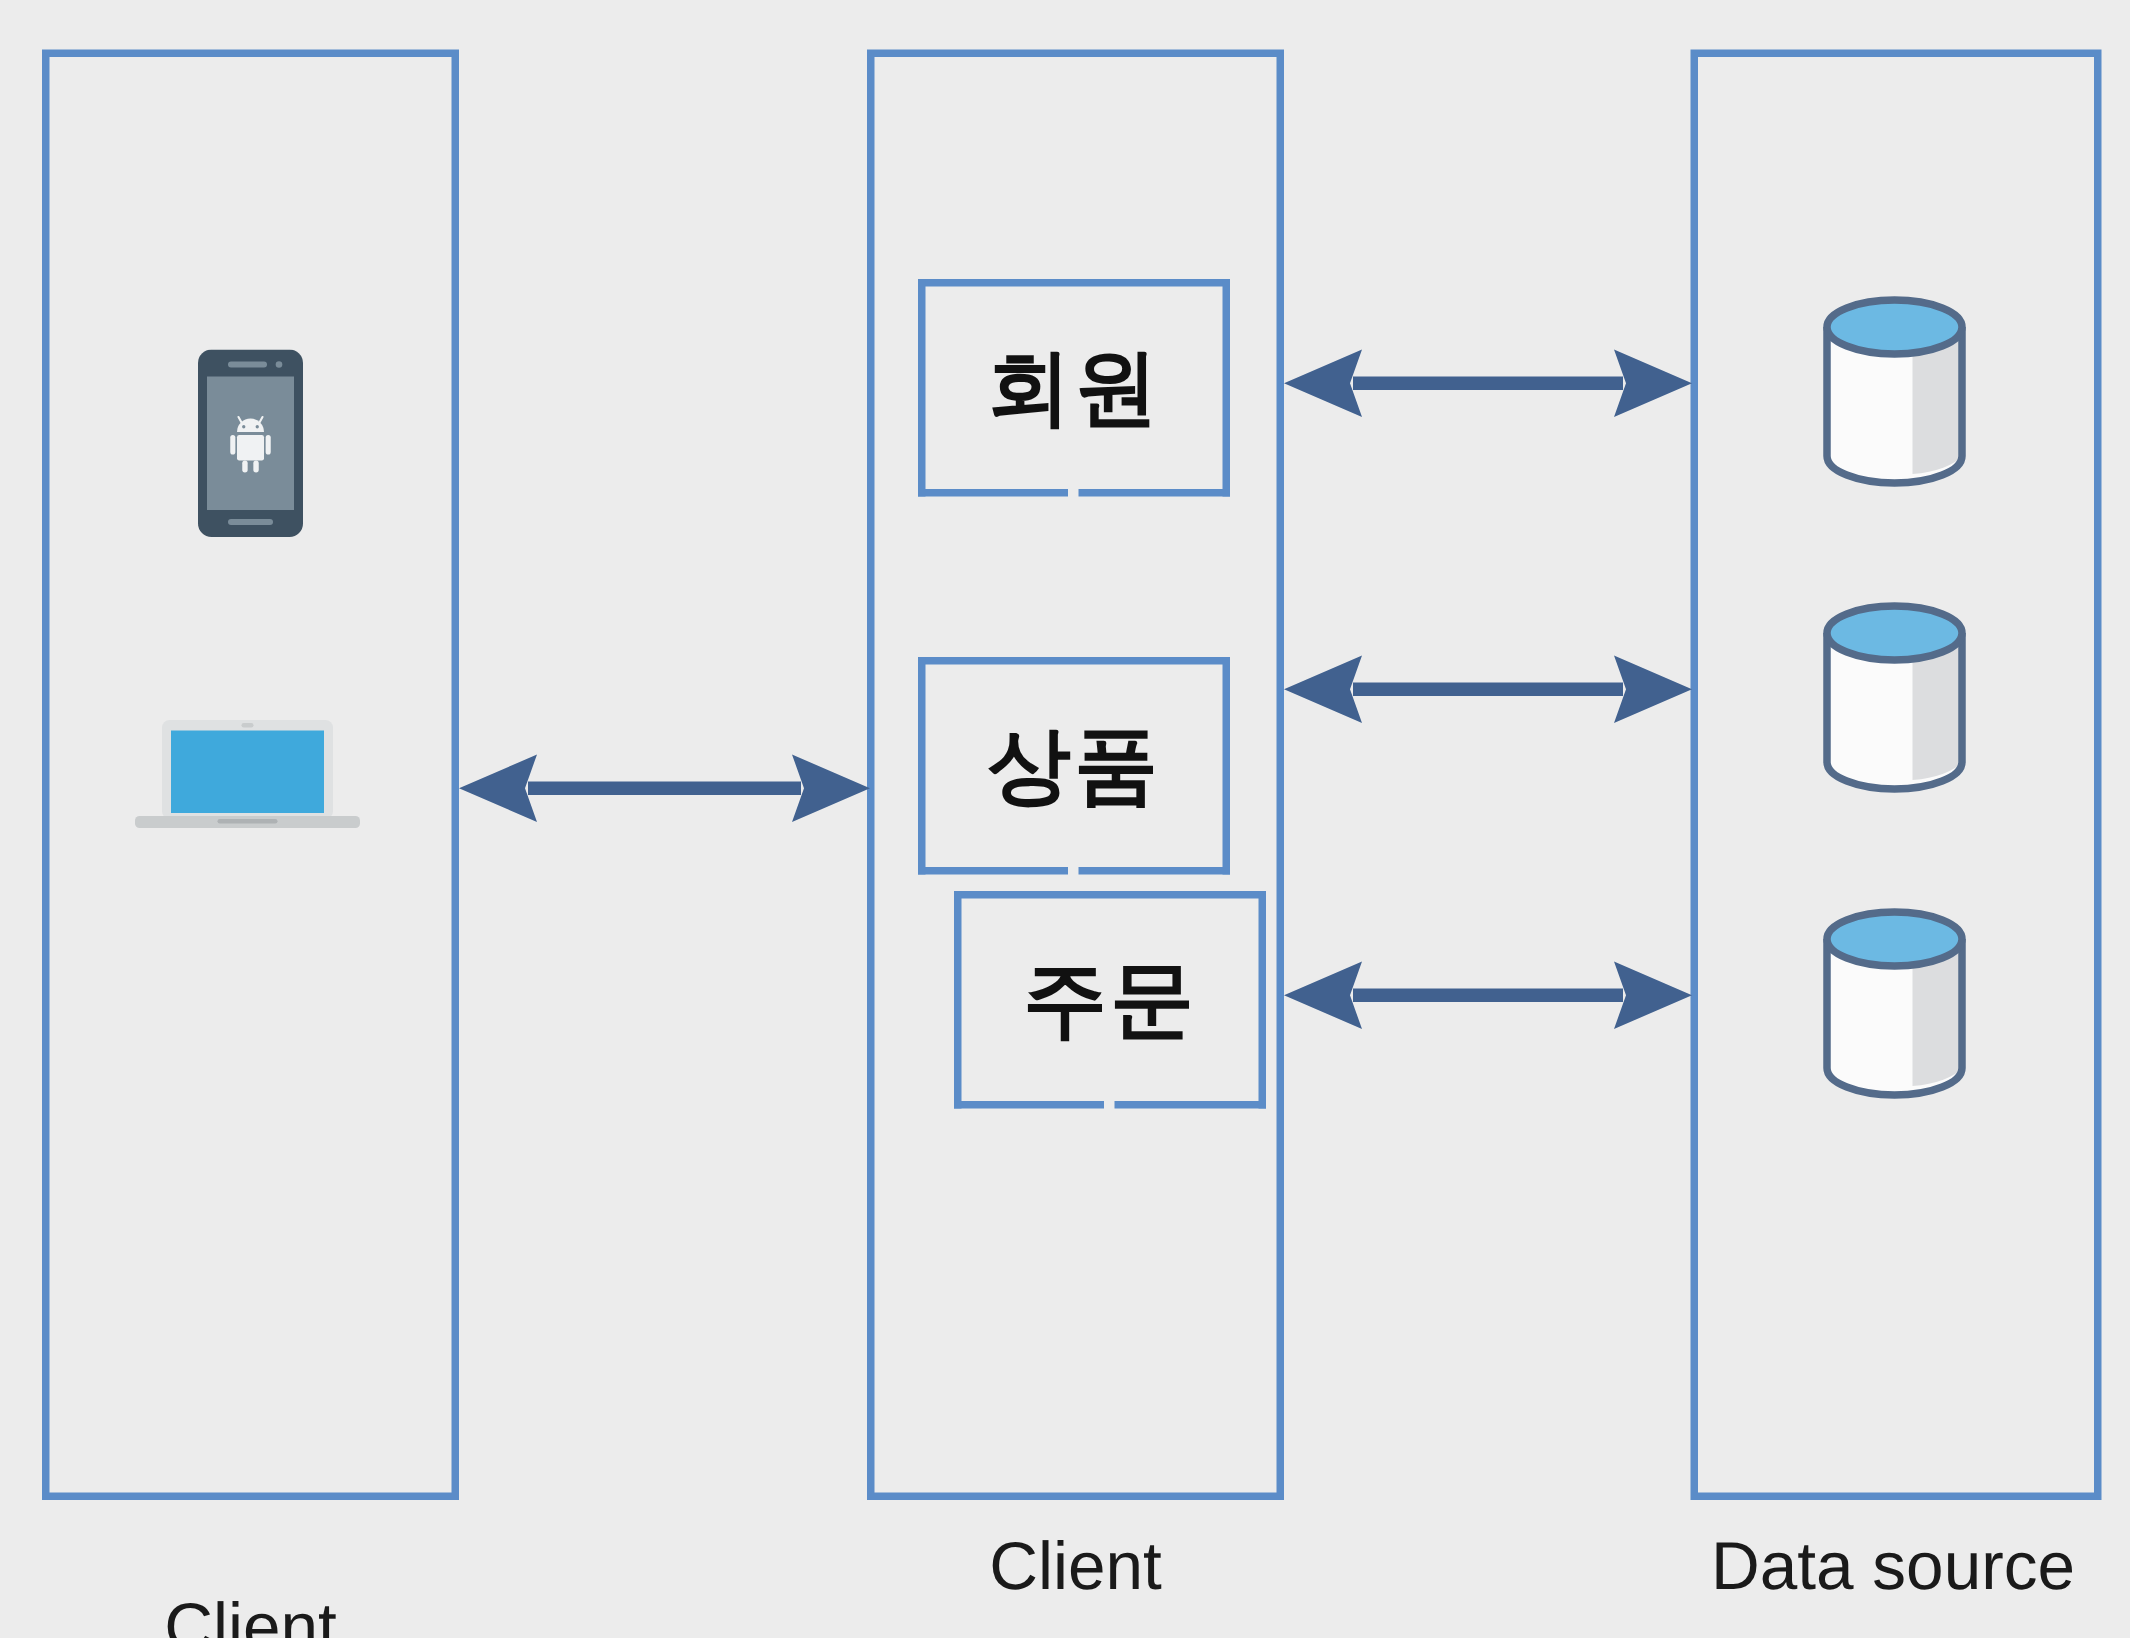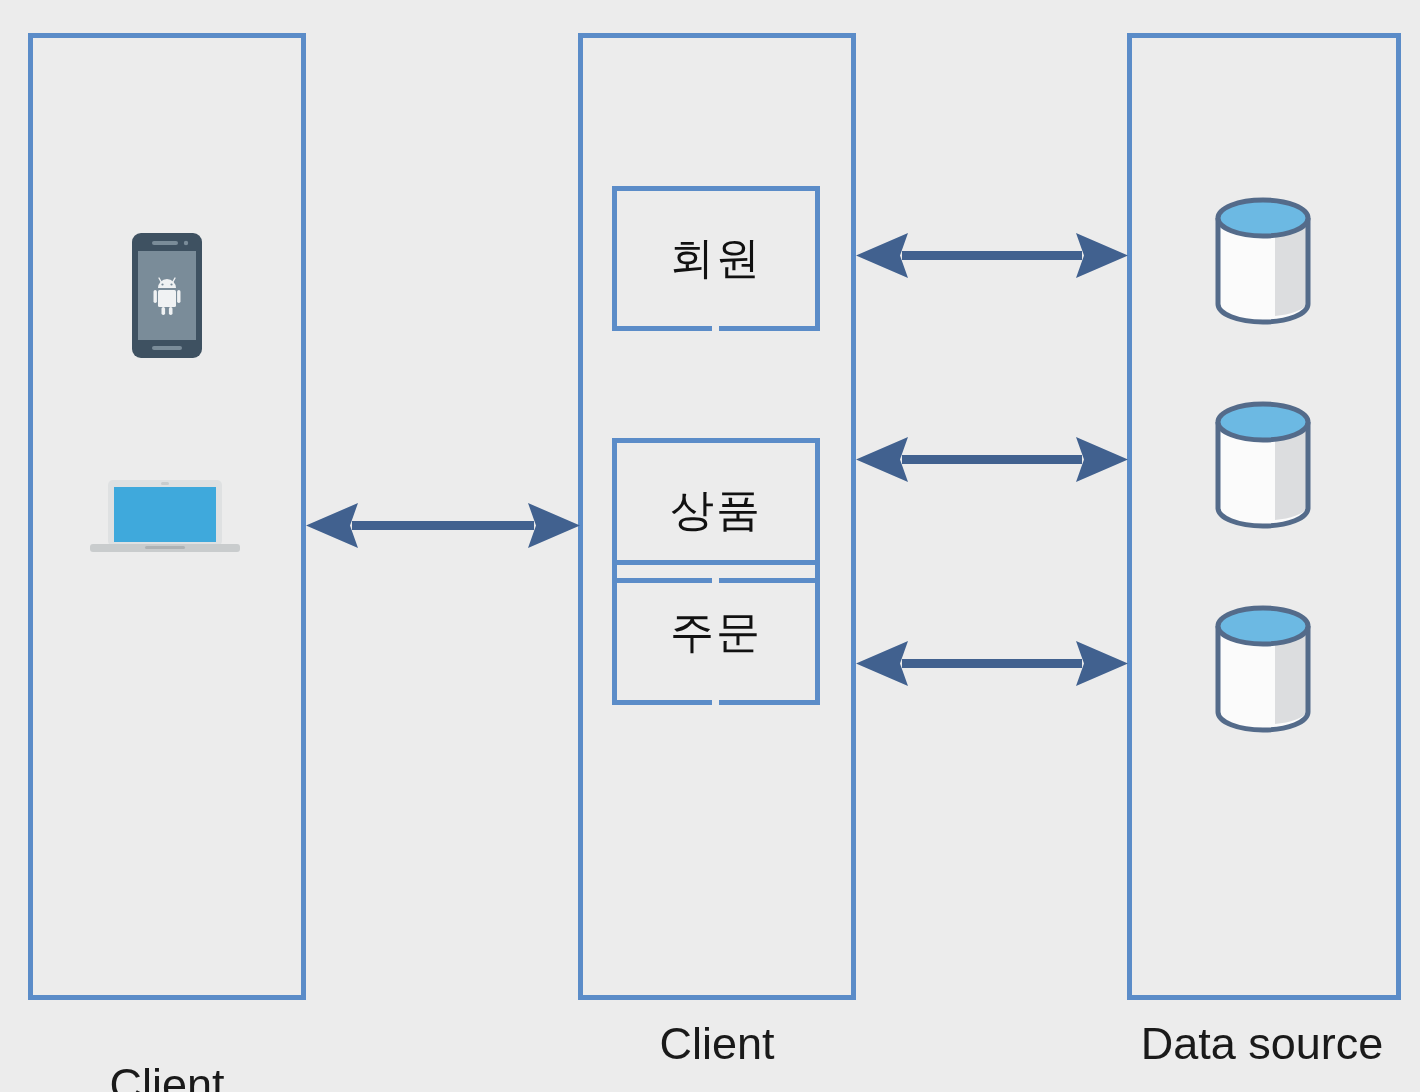--- a/index.html
+++ b/index.html
@@ -69,29 +69,29 @@
   .svc-box .bx-right { right: 0; }
   .svc-box .bx-bot-l { bottom: 0; left: 0; width: 100px; }
   .svc-box .bx-bot-r { bottom: 0; right: 0; width: 101px; }
 
   .svc-label {
     position: absolute;
     inset: 0;
     display: flex;
     align-items: center;
     justify-content: center;
-    font-size: 44px;
-    font-weight: 400;
+    font-size: 56px;
+    font-weight: 700;
     color: #111111;
     letter-spacing: 2px;
   }
 
   #svc-box-1 { top: 186px; }
   #svc-box-2 { top: 390px; margin-top: 48px; }
-  #svc-box-3 { top: 560px; }
+  #svc-box-3 { top: 594px; margin-left: 24px; }
 
   
   .arrow {
     position: absolute;
   }
 
   
   #phone-icon { position: absolute; left: 132px; top: 233px; }
 
   

